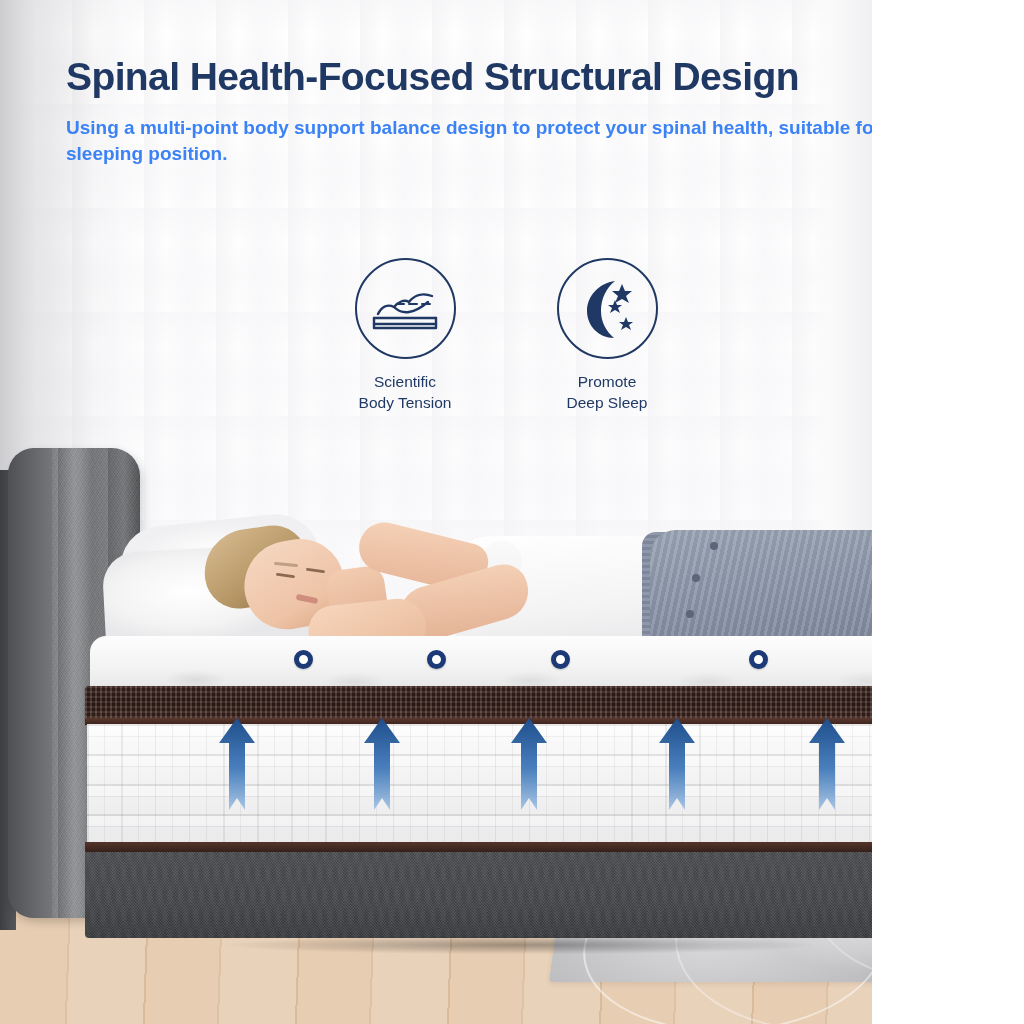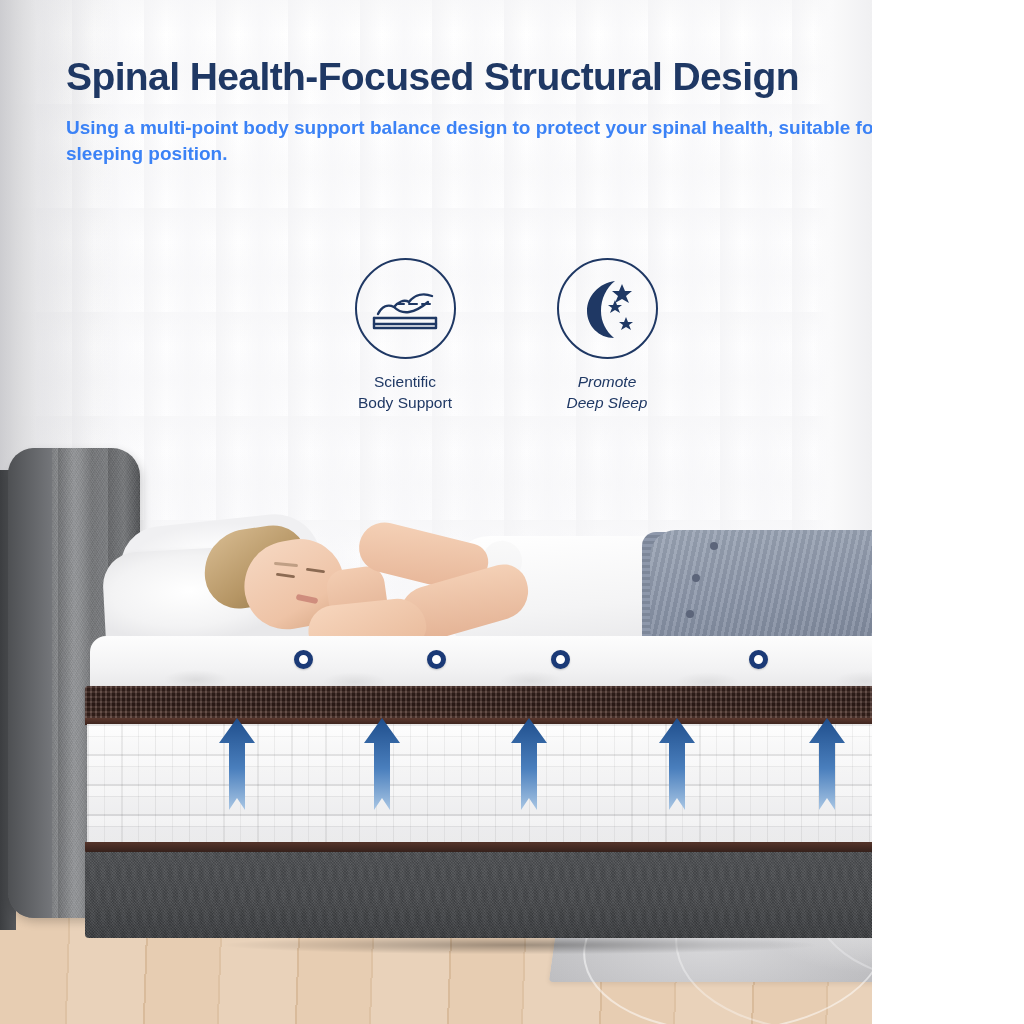--- a/index.html
+++ b/index.html
@@ -79,21 +79,21 @@
     color:#1f3864; line-height:1.08; white-space:nowrap;
   }
   .subline {
     position:absolute; left:66px; top:115px; width:880px;
     font-size:19px; color:#3b82f6; line-height:1.37; font-weight:700;
   }
 
   
   .features { position:absolute; left:0; top:250px; width:1024px; height:175px; }
   .feature { position:absolute; top:0; width:200px; text-align:center; }
-  .f0 { left:105px; } .f1 { left:305px; } .f2 { left:507px;font-style:italic; } .f3 { left:708px; }
+  .f0 { left:105px; } .f1 { left:305px; } .f2 { left:507px; } .f3 { left:708px; }
   .circ {
     width:101px; height:101px; margin:8px auto 0; border-radius:50%;
     border:2.3px solid #1f3864; display:flex; align-items:center; justify-content:center;
   }
   .flabel {
     margin-top:13px; font-size:15.5px; color:#1f3864; line-height:1.33; font-weight:400;
     white-space:pre-line;
   }
 
   
@@ -328,21 +328,21 @@
         <svg width="74" height="58" viewBox="0 0 74 58" fill="none" stroke="#1f3864" stroke-width="2.4" stroke-linecap="round" stroke-linejoin="round">
           <path d="M10 34 C14 26, 20 24, 26 27 C30 22, 36 19, 41 22 C47 14, 56 13, 64 16"></path>
           <path d="M26 27 C30 31, 34 33, 41 32 C48 31, 54 27, 60 22"></path>
           <path d="M6 38 L68 38"></path>
           <path d="M6 38 L6 48 L68 48 L68 38"></path>
           <path d="M6 44 L68 44"></path>
           <path d="M30 24 L36 24 M41 24 L49 24 M54 24 L62 24" stroke-width="2"></path>
         </svg>
       </div>
       <div class="flabel">Scientific
-Body Support</div>
+Body Tension</div>
     </div>
 
     <div class="feature f2">
       <div class="circ">
         <svg width="72" height="72" viewBox="0 0 72 72" fill="#1f3864">
           <path d="M44 8 C28 10, 16 23, 16 38 C16 53, 28 65, 43 65 C35 58, 30 49, 30 38 C30 26, 35 15, 44 8 Z"></path>
           <polygon points="51,11 54,18 61,18 55,23 58,30 51,26 44,30 47,23 41,18 48,18"></polygon>
           <polygon points="44,27 46,32 51,32 47,35 49,40 44,37 39,40 41,35 37,32 42,32"></polygon>
           <polygon points="55,44 57,49 62,49 58,52 60,57 55,54 50,57 52,52 48,49 53,49"></polygon>
         </svg>

